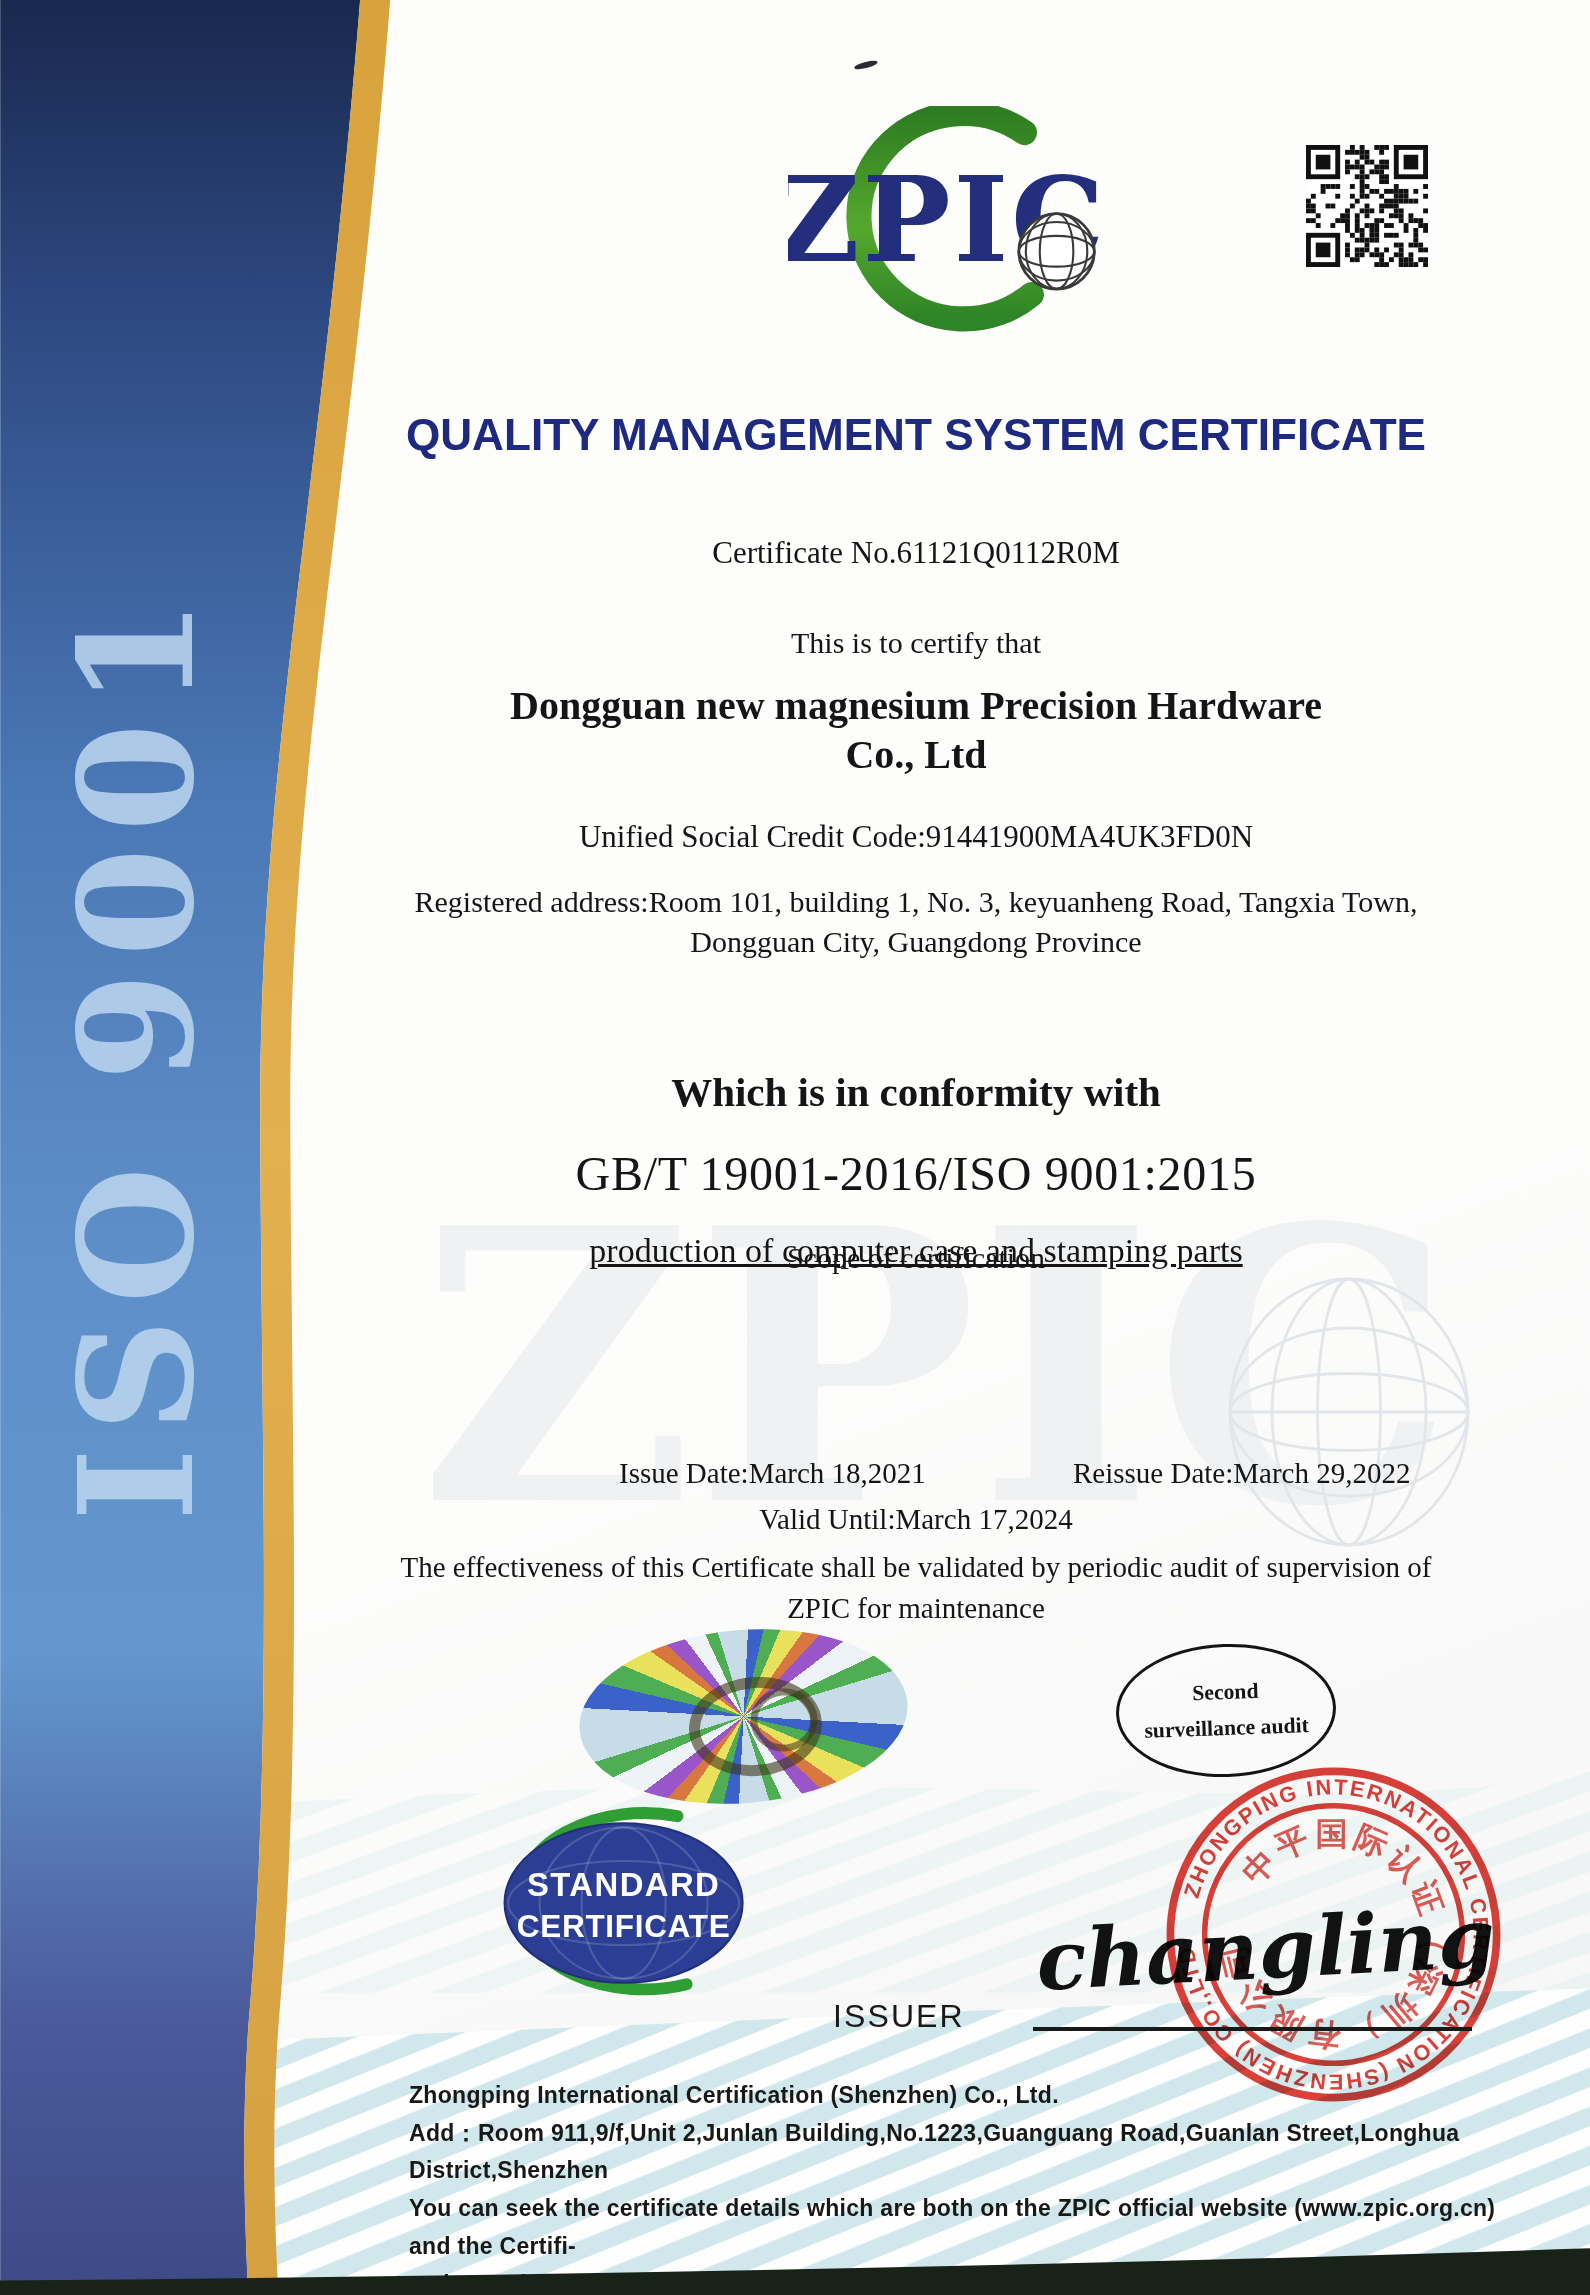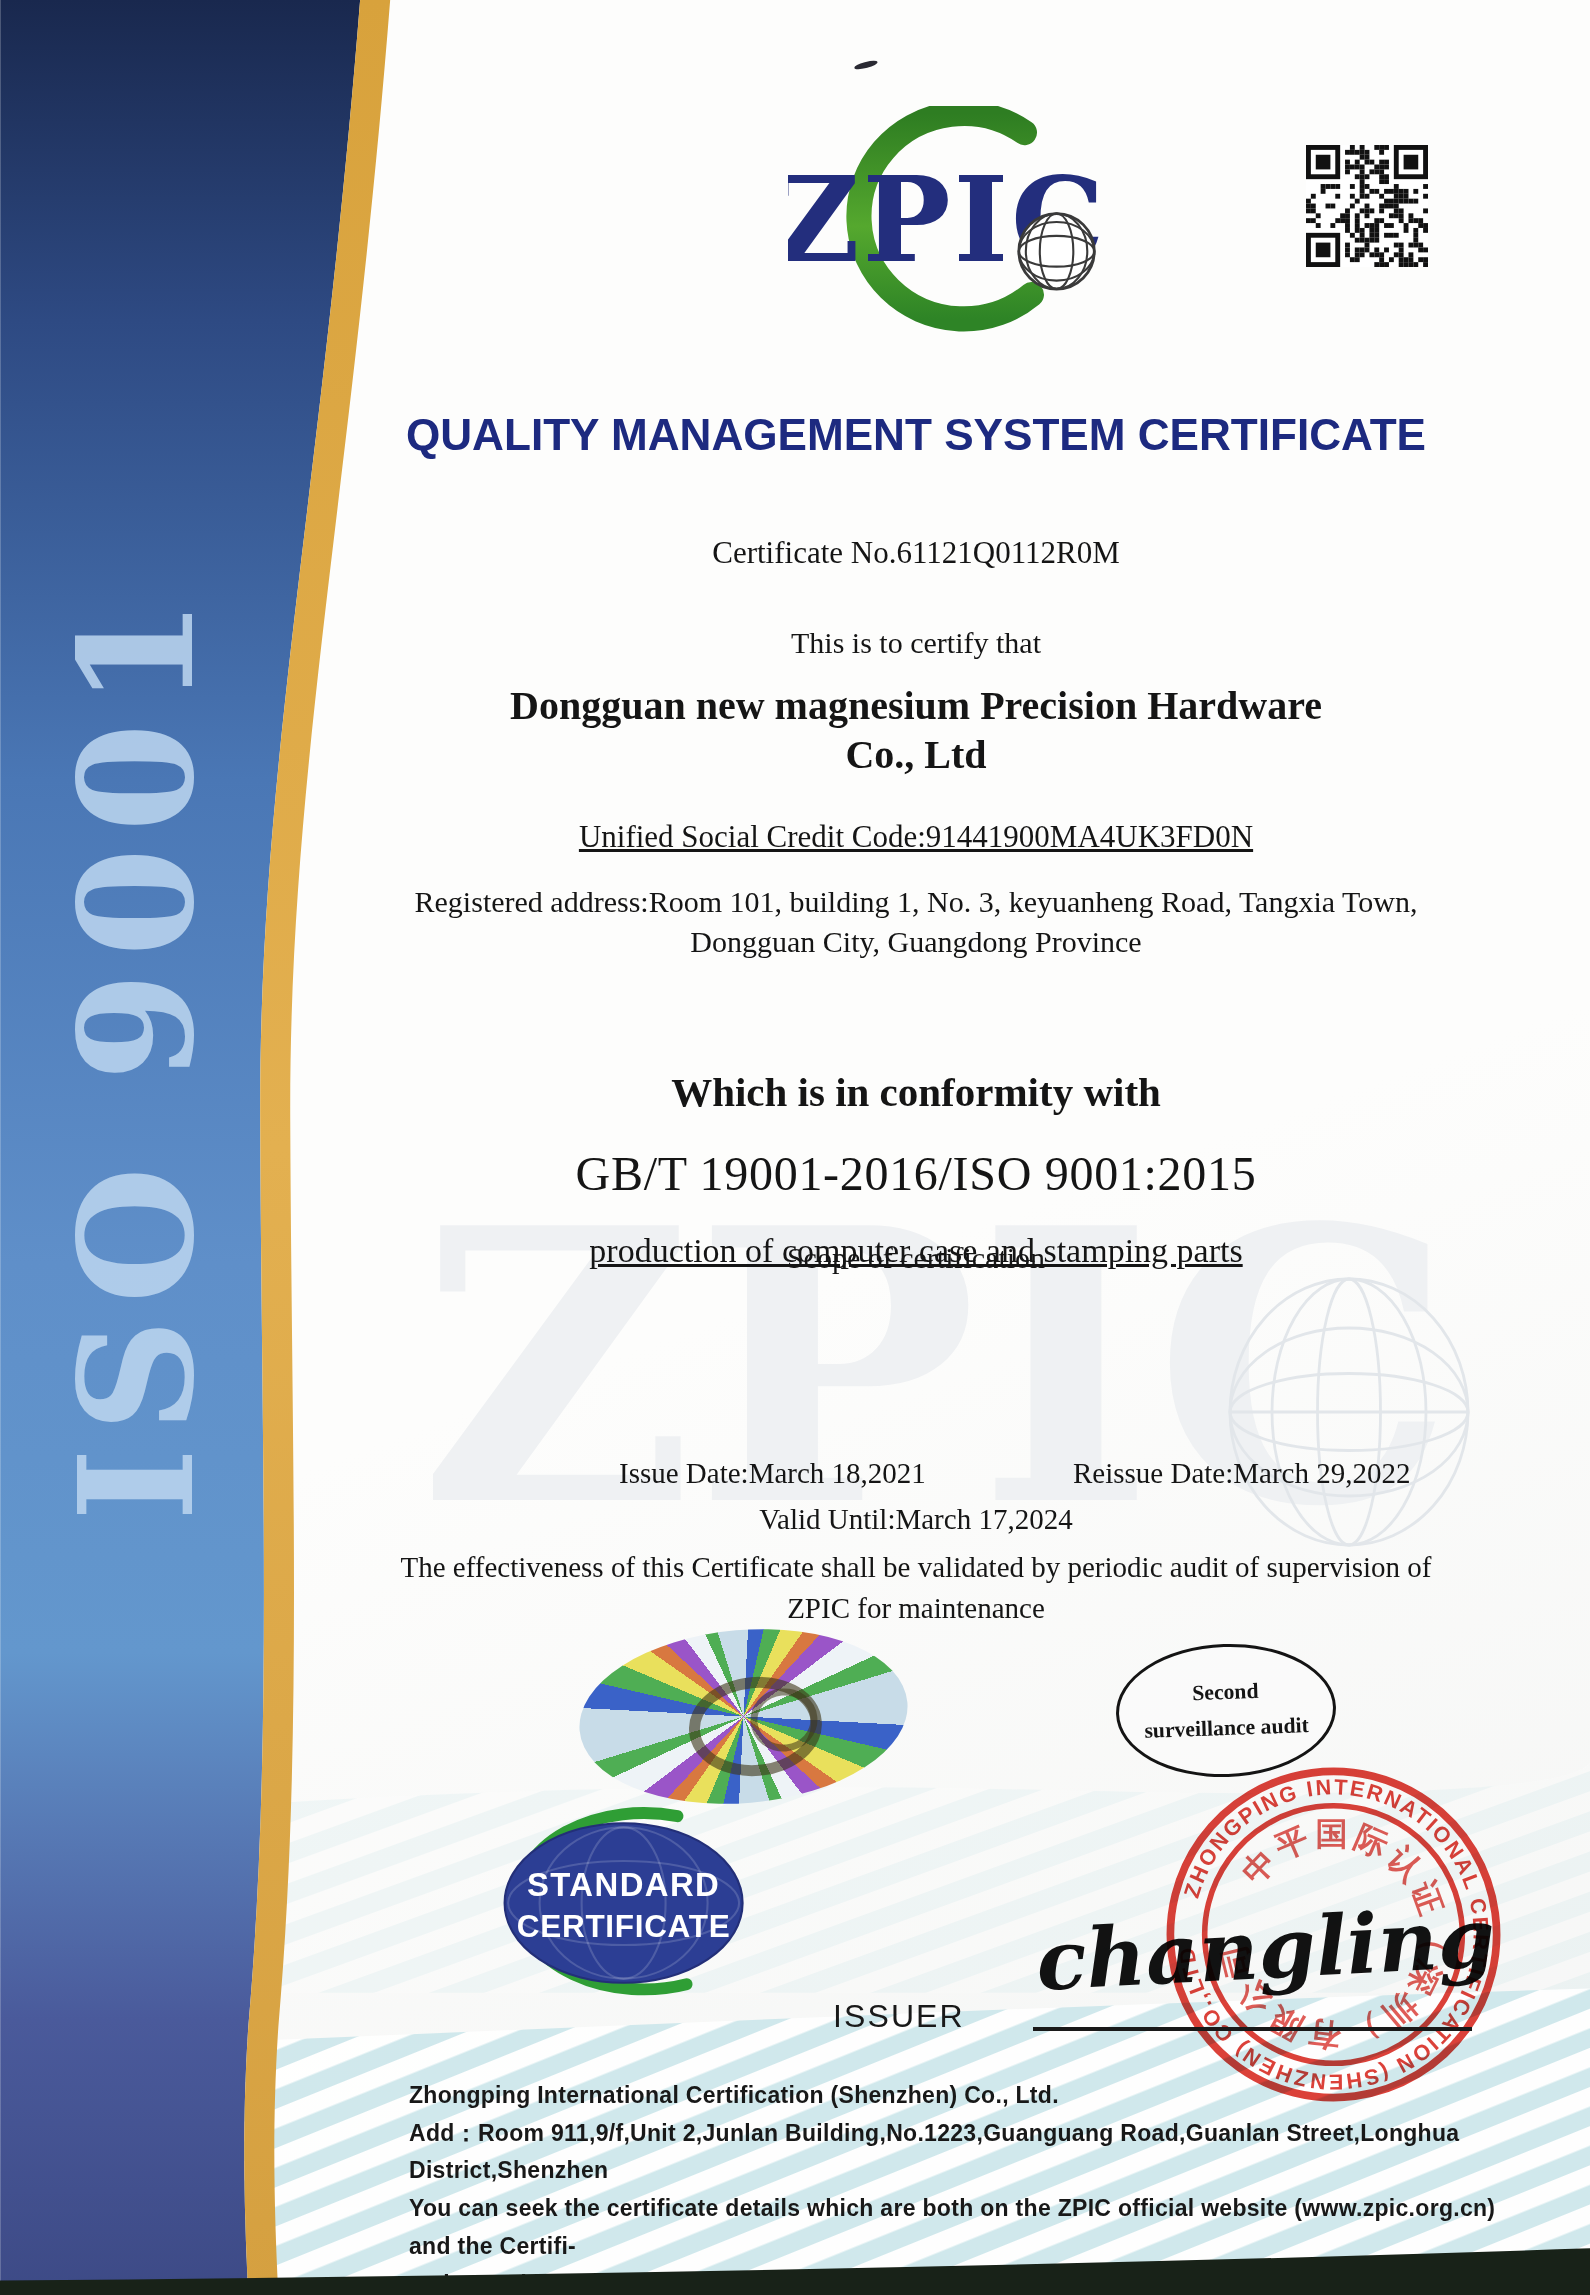--- a/index.html
+++ b/index.html
@@ -33,21 +33,21 @@
       background:#2a2a33;transform:rotate(-14deg);z-index:4;}
   .qr{left:1306px;top:145px;width:122px;height:122px;z-index:4;}
 
   
   .col{left:336px;width:1160px;text-align:center;z-index:5;}
   .title{top:409px;font-family:"Liberation Sans",sans-serif;font-weight:700;
       font-size:45px;color:#1d2a80;transform:scaleX(.98);}
   .certno{top:535px;font-size:31px;}
   .certify{top:626px;font-size:30px;}
   .company{top:682px;font-size:40px;font-weight:bold;line-height:1.22;}
-  .credit{top:819px;font-size:31px;text-decoration:underline;}
+  .credit{top:819px;font-size:31px;}
   .addresses{top:882px;font-size:30px;line-height:1.33;}
   .addresses div{width:1062px;margin:0 auto;}
   .conform{top:1068px;font-size:41px;font-weight:bold;}
   .standard{top:1146px;font-size:48px;font-weight:normal;letter-spacing:0.7px;}
   .scopelab{top:1241px;font-size:30px;}
   .scopetxt{top:1232px;font-size:34px;text-decoration:underline;}
   .daterow{top:1457px;height:42px;}
   .daterow span{position:absolute;font-size:29px;white-space:nowrap;}
   .issue{left:283px;}
   .reissue{left:737px;}

